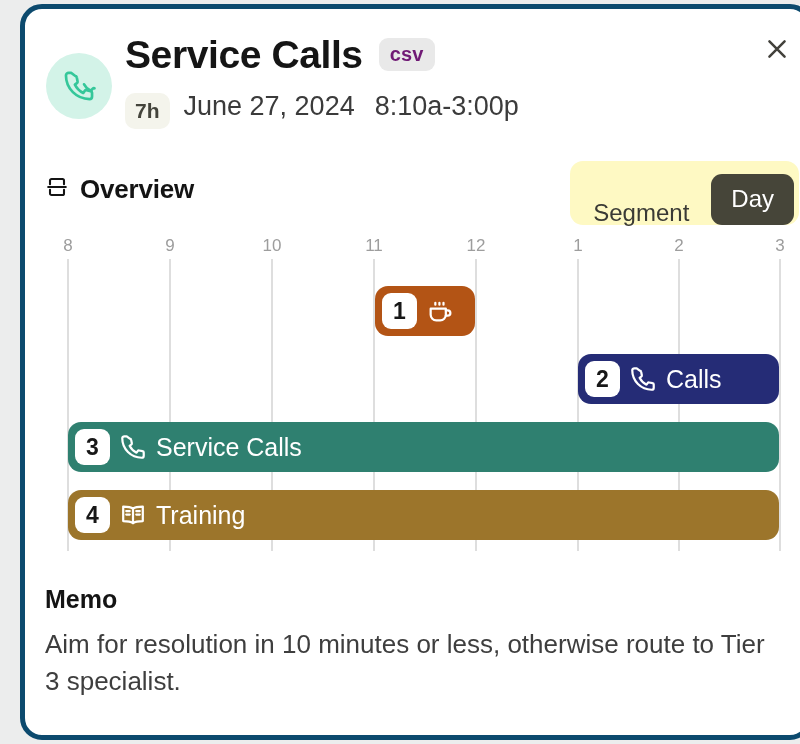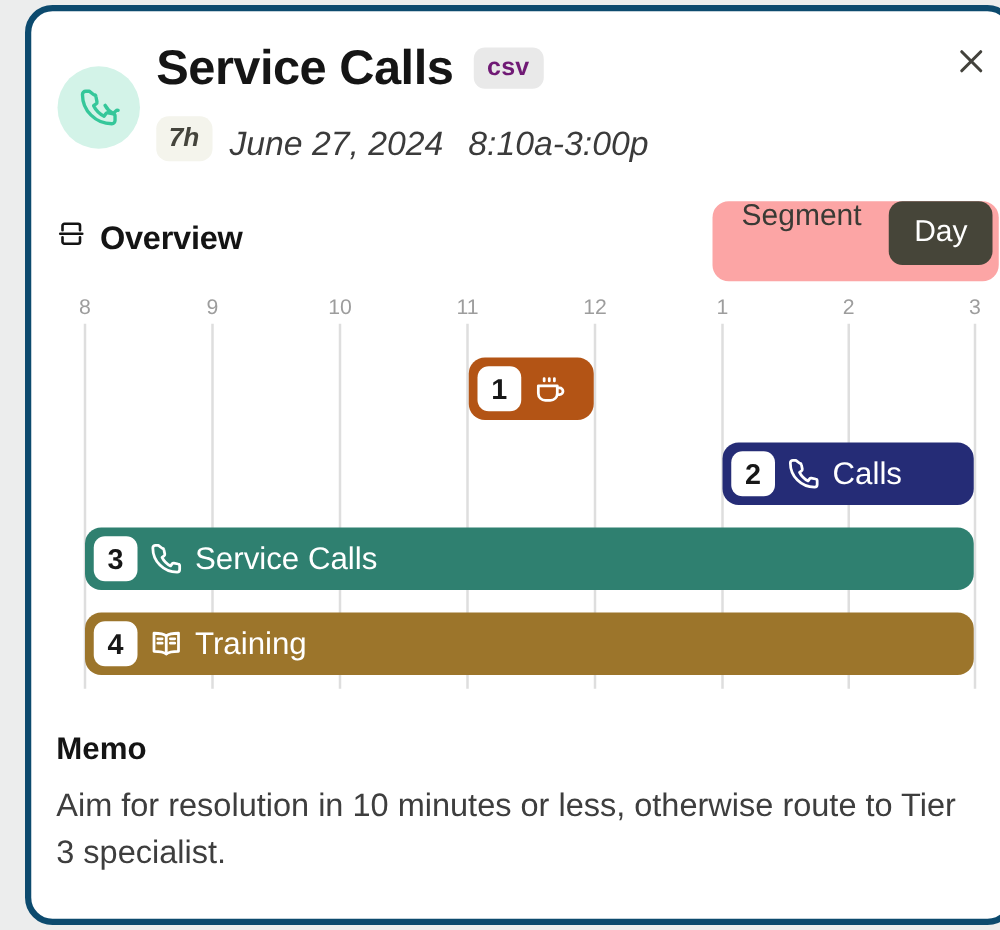--- a/index.html
+++ b/index.html
@@ -73,23 +73,22 @@
     padding: 6px 11px 7px;
     line-height: 1;
     letter-spacing: 0.2px;
   }
 
   .meta-row {
     position: absolute;
     left: 100px;
     top: 84px;
     display: flex;
-    align-items: flex-end;
+    align-items: flex-start;
     gap: 14px;
-    font-style: italic;
   }
   .dur-badge {
     background: #f4f4ec;
     color: #44443c;
     font-size: 21px;
     font-weight: 600;
     border-radius: 10px;
     padding: 7px 10px 8px;
     line-height: 1;
   }
@@ -136,24 +135,24 @@
     color: #141414;
     letter-spacing: -0.2px;
     line-height: 1;
   }
 
   .toggle {
     position: absolute;
     right: 18px;
     top: 0;
     height: 64px;
-    background: #fca5a5;
+    background: #fef9c3;
     border-radius: 13px;
     display: flex;
-    align-items: flex-start;
+    align-items: flex-end;
     padding: 0 0 0 6px;
     box-sizing: border-box;
   }
   .toggle-label {
     font-size: 24px;
     color: #3a3a35;
     padding: 0 17px;
     line-height: 1;
     white-space: nowrap;
   }

